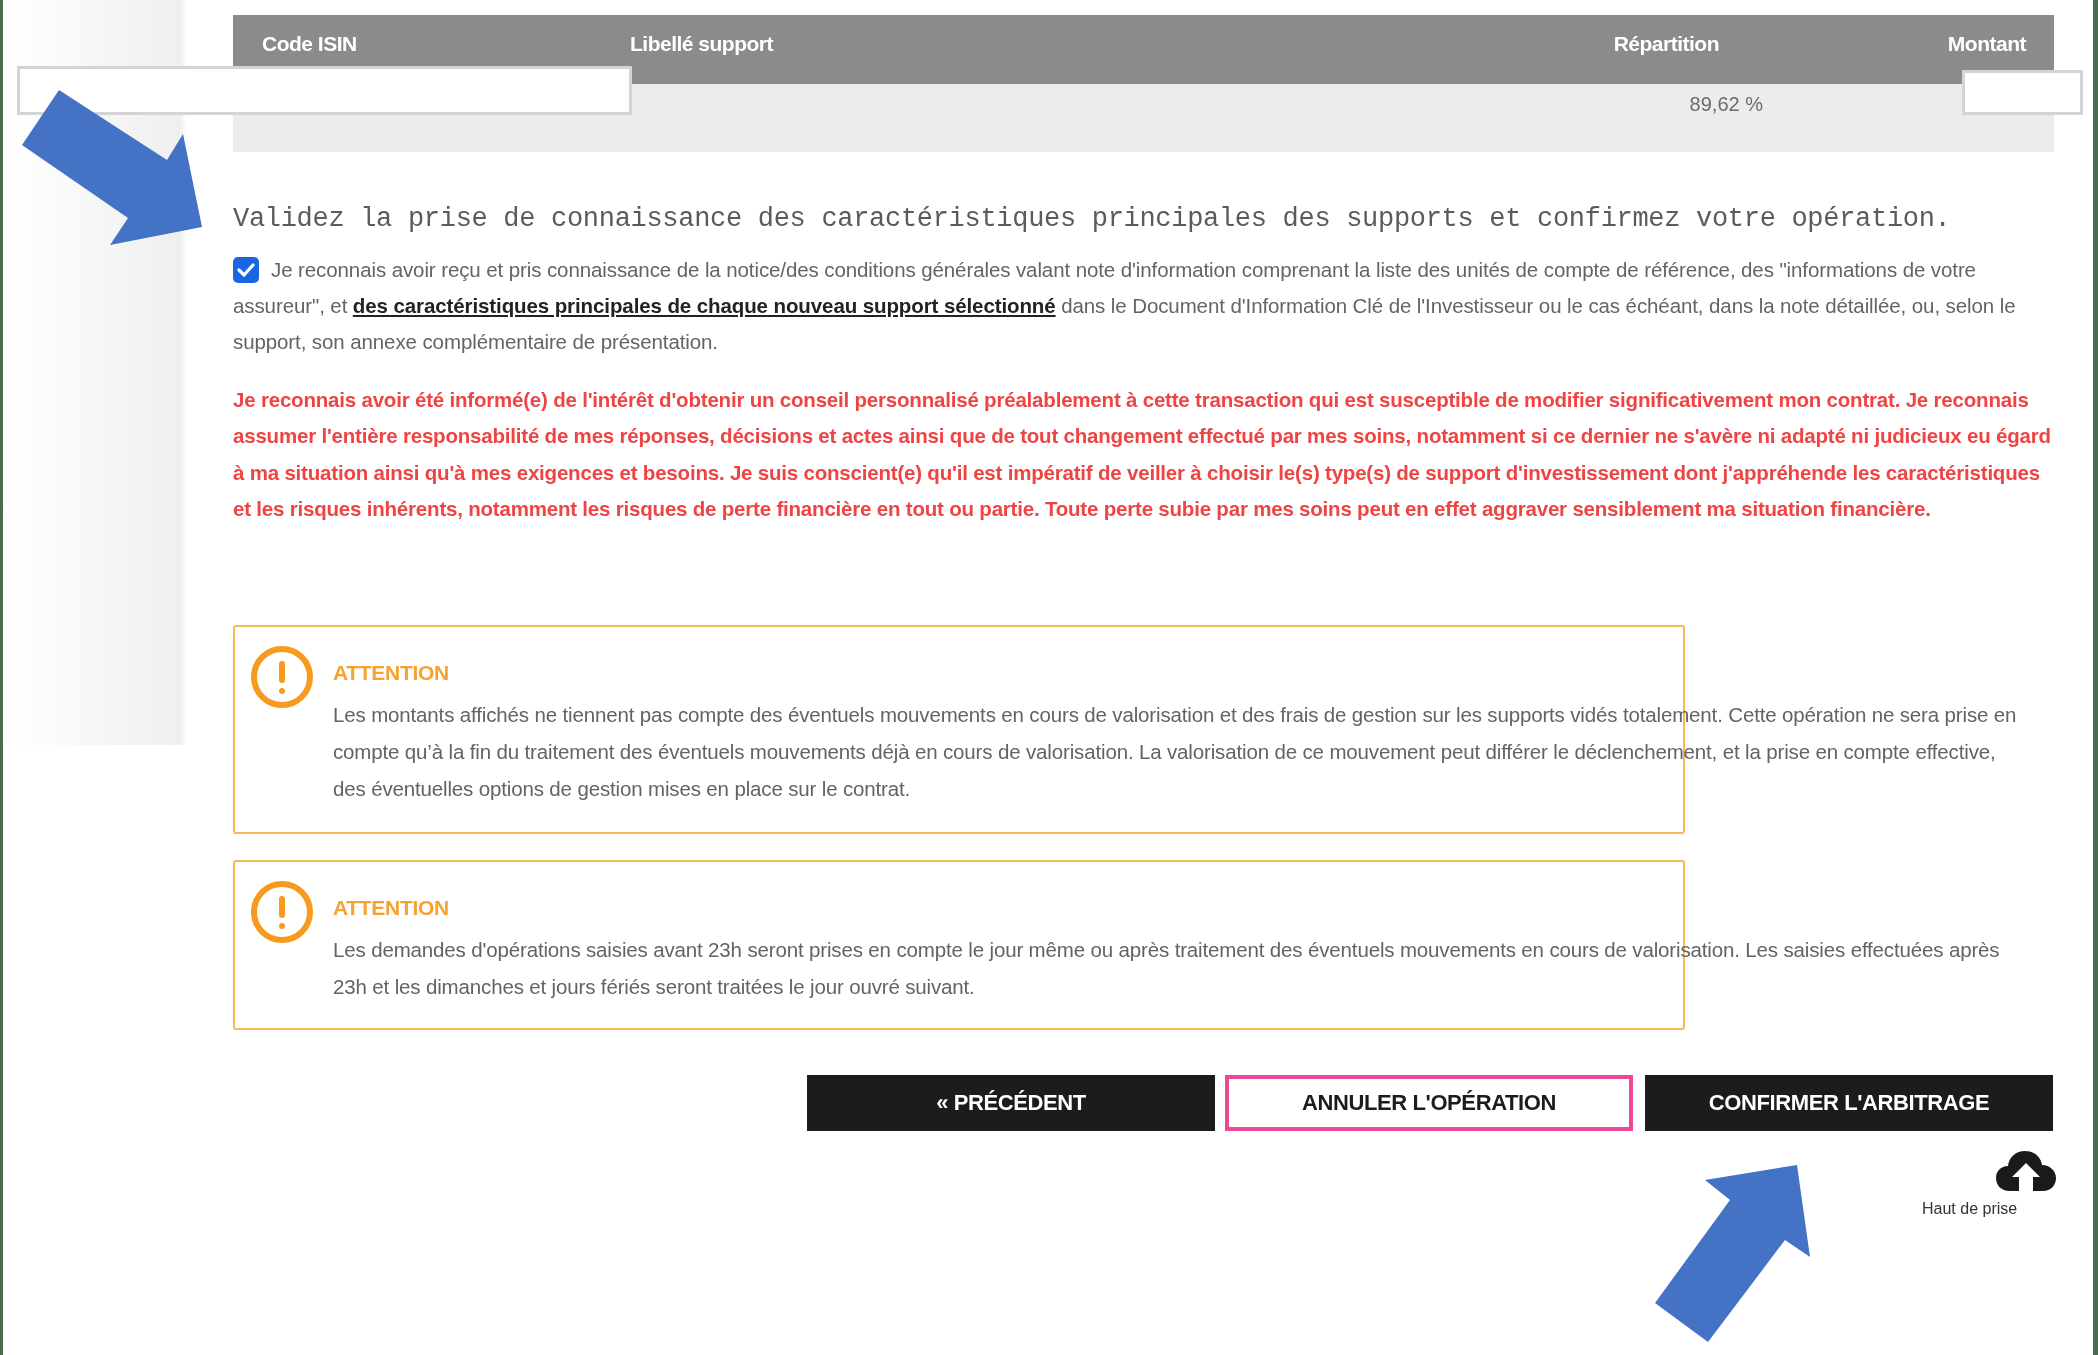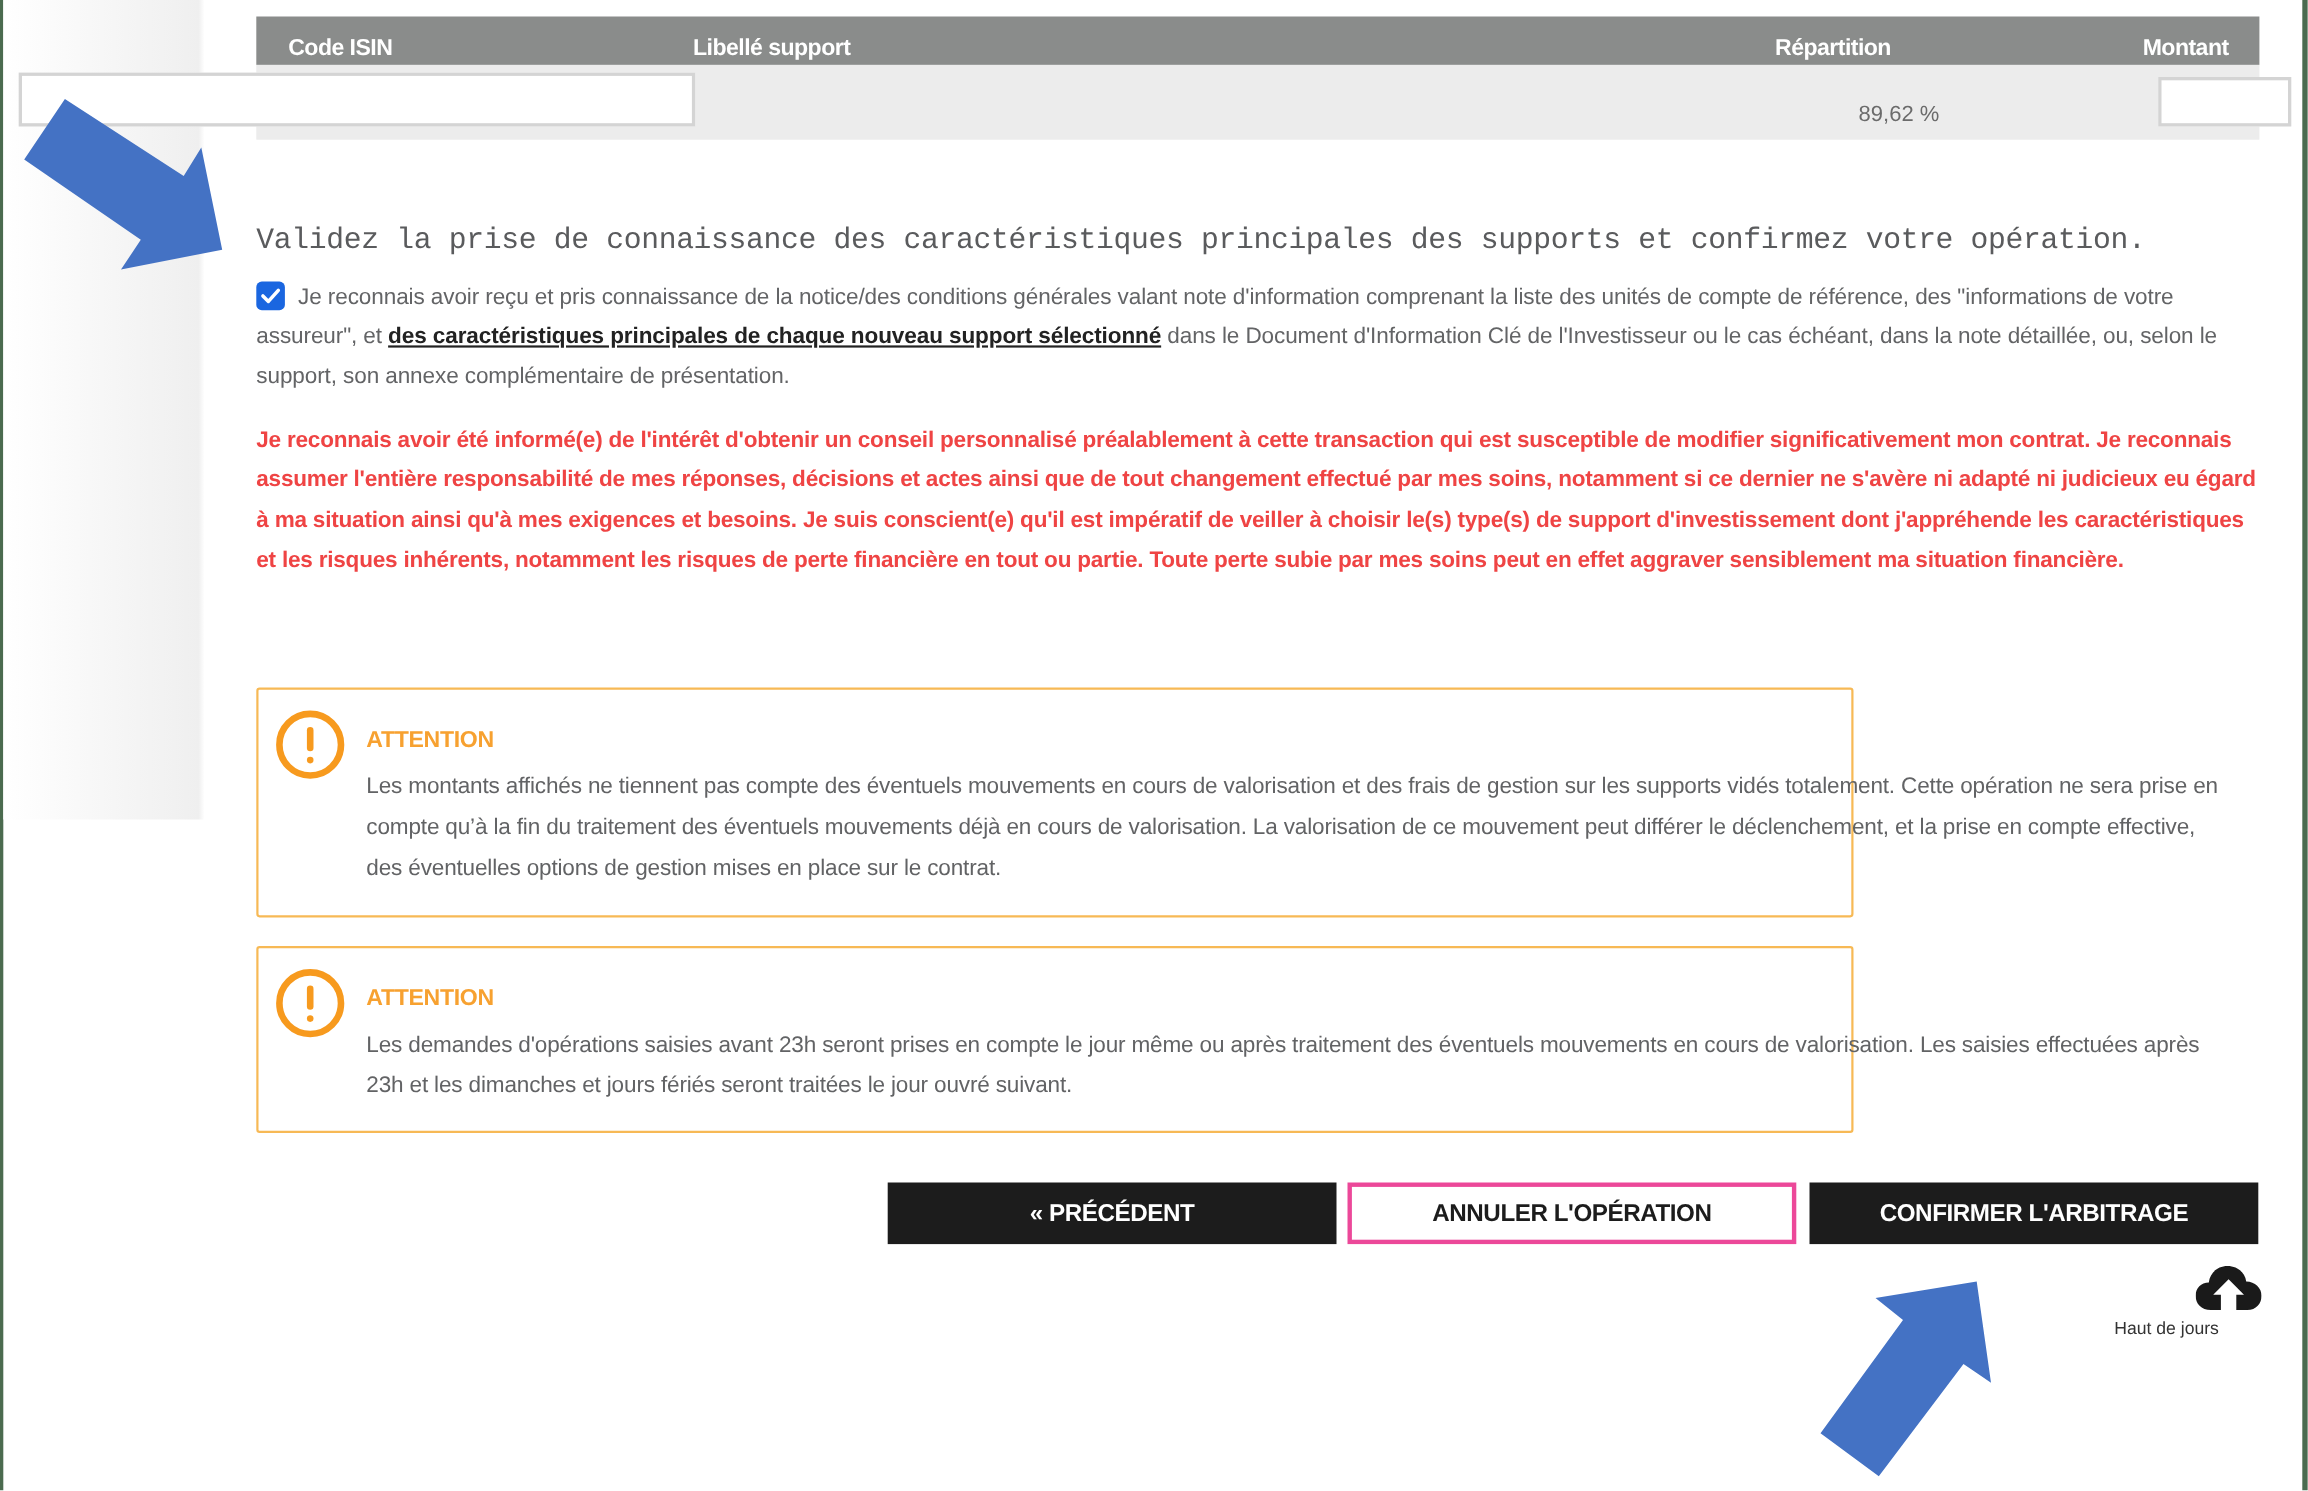--- a/index.html
+++ b/index.html
@@ -15,21 +15,21 @@
     .edge-right { position: absolute; right: 0; top: 0; width: 5px; height: 1355px; background: #4b6b4f; }
     
     .side-shade {
       position: absolute; left: 3px; top: 0; width: 183px; height: 745px;
       background: linear-gradient(to right, #ffffff 0%, #f6f6f6 55%, #efefef 97%, #ffffff 100%);
     }
 
     
     .fund-table { position: absolute; left: 233px; top: 15px; width: 1821px; }
     .fund-head {
-      height: 44px; background: #8a8c8b; color: #ffffff;
+      height: 69px; background: #8a8c8b; color: #ffffff;
       font-weight: bold; font-size: 21px; position: relative;
     }
     .fund-head span { position: absolute; top: 17px; letter-spacing: -0.5px; }
     .col-isin { left: 29px; }
     .col-libelle { left: 397px; }
     .col-repartition { right: 335px; }
     .col-montant { right: 28px; }
     .fund-row { height: 68px; background: #ececec; position: relative; }
     .isin-input {
       position: absolute; left: 17px; top: 66px; width: 615px; height: 49px;
@@ -157,21 +157,21 @@
 </div>
 
 <button class="btn btn-prev">« PRÉCÉDENT</button>
 <button class="btn btn-cancel">ANNULER L'OPÉRATION</button>
 <button class="btn btn-confirm">CONFIRMER L'ARBITRAGE</button>
 
 <div class="back-top">
   <svg width="60" height="44" viewBox="0 0 60 44">
     <path d="M14 42 C5 42 0 36 0 29 C0 22 5 17 12 17 C13 8 20 2 29 2 C38 2 45 8 46 16 C54 16 60 22 60 29 C60 36 55 42 47 42 L37 42 L37 28 L44 28 L30 14 L16 28 L23 28 L23 42 Z" fill="#1a1a1a"></path>
   </svg>
-  <span class="back-top-label">Haut de jours</span>
+  <span class="back-top-label">Haut de prise</span>
 </div>
 
 <svg class="arrow" style="left:0;top:70px;" width="220" height="190" viewBox="0 0 220 190">
   <polygon points="59,20 167,90 183,64 202,157 110,175 128,148 22,75" fill="#4472c4"></polygon>
 </svg>
 <svg class="arrow" style="left:1530px;top:1150px;" width="300" height="205" viewBox="0 0 300 205">
   <polygon points="125,153 200,50 175,30 267,15 280,107 255,90 178,192" fill="#4472c4"></polygon>
 </svg>
 
 </body></html>

